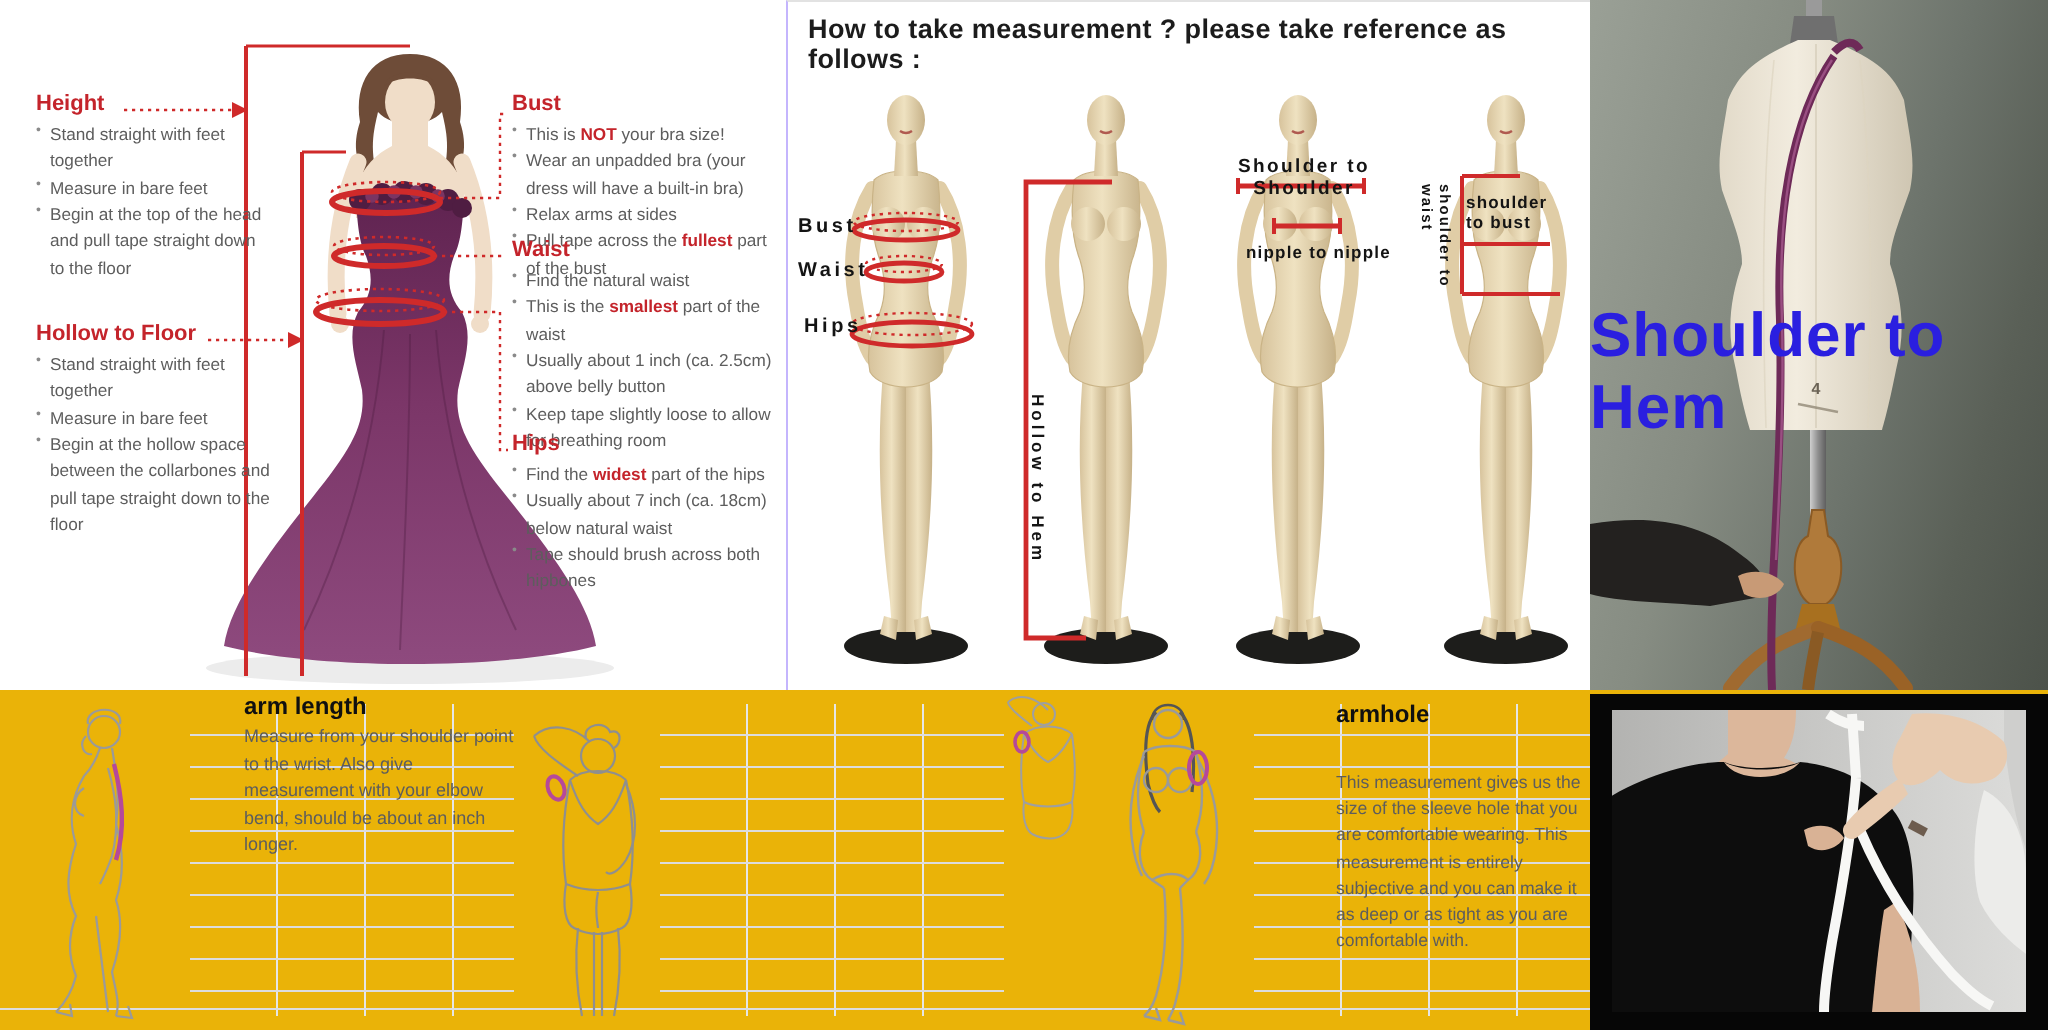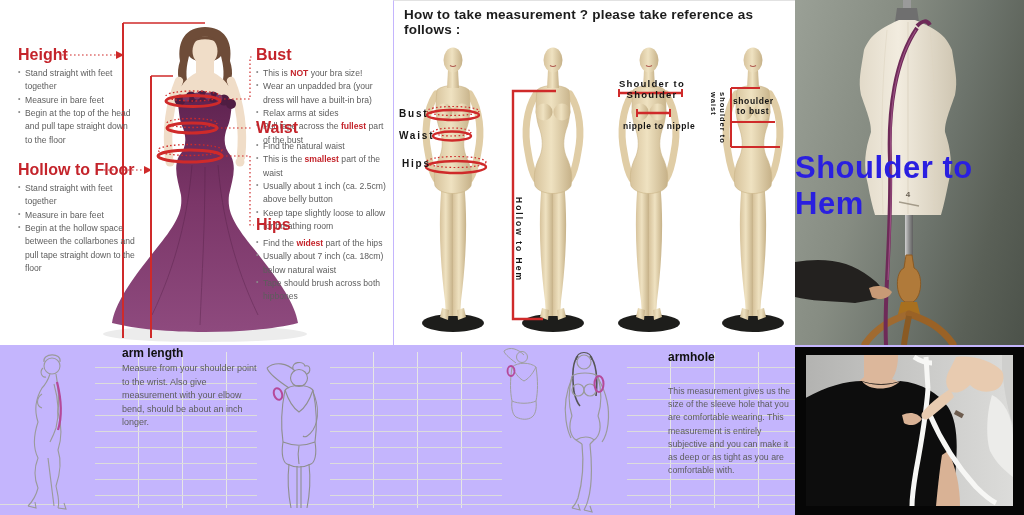--- a/index.html
+++ b/index.html
@@ -1,21 +1,21 @@
 <!DOCTYPE html>
 <html style="--measure-red: #cf2a2a; --title-red: #c4242b; --caption-blue: #2a1fe0; --dress-purple: #7b3668; --highlight-magenta: #b5499a; --body-text: #5d5d5d;"><head>
 <meta charset="utf-8">
 <style>
   html,body{margin:0;padding:0;background:#fff;}
   #stage{position:relative;width:1024px;height:515px;background:#fff;overflow:hidden;
          font-family:"Liberation Sans",sans-serif;-webkit-font-smoothing:antialiased;}
   .abs{position:absolute;}
   
   .sec{position:absolute;}
-  .sec-title{color:var(--title-red);font-weight:bold;font-size:16px;margin:0 0 3px 0;}
+  .sec-title{color:var(--title-red);font-weight:bold;font-size:11px;margin:0 0 3px 0;}
   .sec ul{list-style:none;margin:0;padding:0;font-size:8.6px;color:var(--body-text);line-height:1.55;}
   .sec li{position:relative;padding-left:7px;}
   .sec li::before{content:"•";position:absolute;left:0;top:0;font-size:7px;color:#8a8a8a;}
   .sec b{color:var(--title-red);font-weight:bold;}
   
   #middle{left:393px;top:0;width:402px;height:345px;border-left:1px solid #c4b5fd;border-top:1px solid #e2e2e2;background:#fff;}
   #middle-title{position:absolute;left:10px;top:6px;font-size:13.5px;font-weight:600;color:#1c1c1c;letter-spacing:.2px;}
   .mq-label{position:absolute;font-weight:bold;color:#141414;}
   .mq-l1{font-size:10px;letter-spacing:1.8px;}
   .mq-l2{font-size:9.5px;letter-spacing:1.2px;text-align:center;}
@@ -207,21 +207,21 @@
         <line class="red-mark" x1="337" y1="146" x2="386" y2="146" stroke-width="2"></line>
       </g>
     </svg>
 
     <div class="mq-label mq-l1" style="left:5px;top:107px;">Bust</div>
     <div class="mq-label mq-l1" style="left:5px;top:129px;">Waist</div>
     <div class="mq-label mq-l1" style="left:8px;top:157px;">Hips</div>
     <div class="mq-label mq-l3 vert" style="left:120px;top:196px;height:90px;">Hollow to Hem</div>
     <div class="mq-label mq-l2" style="left:208px;top:77px;width:100px;">Shoulder to Shoulder</div>
     <div class="mq-label mq-l3" style="left:229px;top:120px;">nipple to nipple</div>
-    <div class="mq-label mq-l3" style="left:339px;top:95px;width:40px;text-align:center;">shoulder to bust</div>
+    <div class="mq-label mq-l3" style="left:339px;top:95px;width:40px;">shoulder to bust</div>
     <div class="mq-label vert" style="left:315px;top:91px;height:60px;font-size:7.5px;letter-spacing:1px;">shoulder to waist</div>
   </div>
 
   <div id="photo-top" class="abs">
     <svg class="abs" style="left:0;top:0;" width="229" height="345" viewBox="0 0 229 345">
       <defs>
         <linearGradient id="formGrad" x1="0" y1="0" x2="1" y2="0">
           <stop offset="0" stop-color="#e2dac9"></stop>
             <stop offset=".4" stop-color="#f2ecdf"></stop>
             <stop offset="1" stop-color="#cfc6b2"></stop>
@@ -253,21 +253,21 @@
       <text x="113" y="197" font-size="8" fill="#6a6255" text-anchor="middle" font-weight="bold"><tspan>4</tspan></text>
       <path d="M104,202 L124,206" stroke="#938a78" stroke-width="1.4" opacity=".8"></path>
       <g>
         <path d="M0,262 C30,257 55,261 75,277 C85,284 90,291 88,298 L60,303 C35,301 15,301 0,297 Z" fill="#23211f"></path>
         <path d="M74,288 C82,284 92,286 97,292 C94,299 84,301 77,297 Z" fill="#c89a76"></path>
       </g>
     </svg>
     <div id="caption-hem">Shoulder to Hem</div>
   </div>
 
-  <div class="abs" style="left:0;top:345px;width:1024px;height:170px;background:#c4b5fd;">
+  <div class="abs" style="left:0;top:345px;width:1024px;height:170px;background:#eab308;">
     <div class="grid" style="left:95px;top:7px;width:162px;height:156px;"></div>
     <div class="grid" style="left:330px;top:7px;width:172px;height:156px;"></div>
     <div class="grid" style="left:627px;top:7px;width:168px;height:156px;"></div>
     <div class="abs" style="left:0;top:159px;width:795px;height:1px;background:#ddd;"></div>
 
     <svg class="abs" style="left:8px;top:5px;" width="95" height="160" viewBox="0 0 95 160">
       <g stroke="#9a9a9a" stroke-width="1.1" fill="none">
         <circle cx="44" cy="16" r="8"></circle>
         <path d="M36,12 C34,3 54,2 52,12 M35,18 C31,22 34,28 38,27"></path>
         <path d="M42,24 C40,30 38,34 34,38 C28,48 26,60 30,72 C26,84 24,96 30,108 C26,118 26,128 30,138 C28,146 24,152 20,156"></path>

